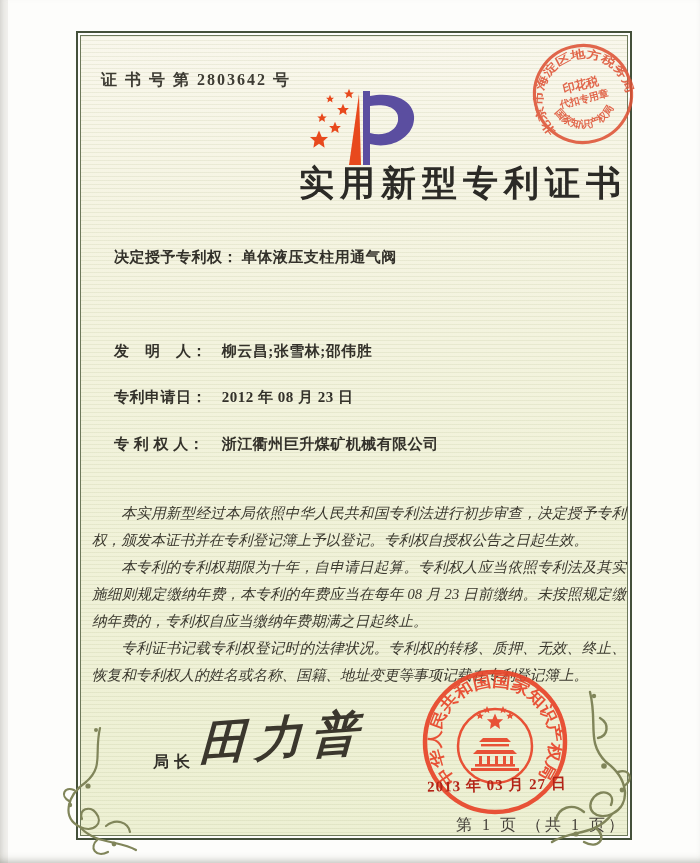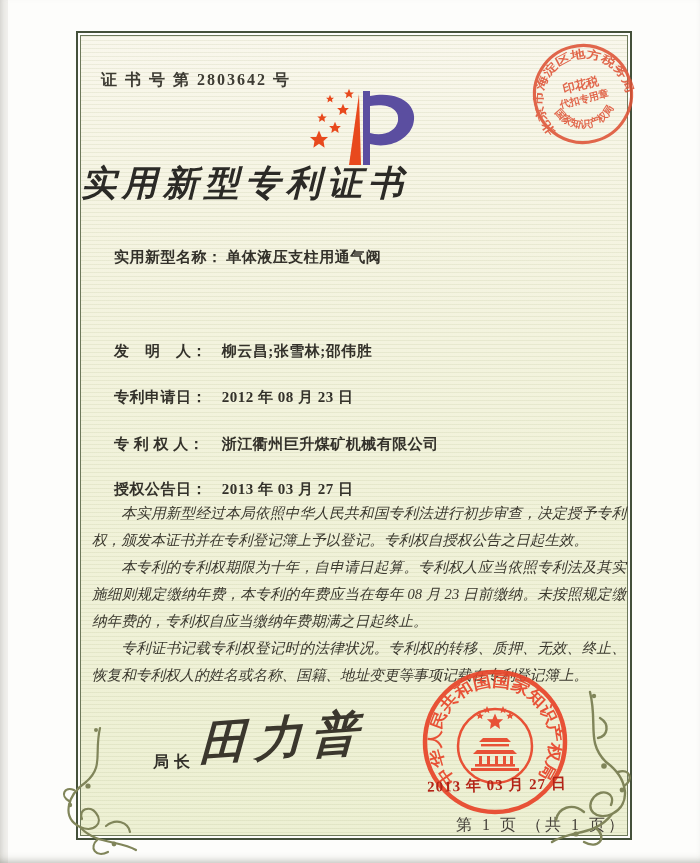--- a/index.html
+++ b/index.html
@@ -30,22 +30,22 @@
   .content{ position:absolute; inset:0; }
 
   
   .cert-no{
     position:absolute; left:20px; top:34px;
     font-size:16px; letter-spacing:2px; color:#3d3b33; font-weight:600;
   }
   .logo{ position:absolute; left:216px; top:52px; width:136px; height:80px; }
   .title{
     position:absolute; left:0; top:124px; width:100%;
-    text-align:left; font-size:35px; font-weight:bold;
-    letter-spacing:6px; color:#2b2a26;font-style:italic;
+    text-align:right; font-size:35px; font-weight:bold;
+    letter-spacing:6px; color:#2b2a26;
   }
 
   
   .row{ position:absolute; left:33px; font-size:15px; color:#33312a; white-space:nowrap; }
   .row .lbl{ display:inline-block; min-width:104px; font-weight:700; letter-spacing:.5px; }
   .row .val{ font-weight:600; letter-spacing:.5px; }
   .r1{ top:212px; } .r2{ top:258px;margin-top:48px; } .r3{ top:305px; }
   .r4{ top:352px; } .r5{ top:399px; } .r6{ top:444px; }
 
   
@@ -119,38 +119,34 @@
             <use href="#star" transform="translate(25,30) scale(0.50)"></use>
             <use href="#star" transform="translate(46,22) scale(0.62)"></use>
             <use href="#star" transform="translate(33,11) scale(0.42)"></use>
             <use href="#star" transform="translate(52,6) scale(0.52)"></use>
           </g>
         </svg>
 
         <div class="title">实用新型专利证书</div>
 
         <div class="row r1">
-          <span class="lbl">实用新型名称：</span>
+          <span class="lbl">决定授予专利权：</span>
           <span class="val">单体液压支柱用通气阀</span>
         </div>
         <div class="row r2">
           <span class="lbl">发　明　人：</span>
           <span class="val">柳云昌;张雪林;邵伟胜</span>
         </div>
         <div class="row r4">
           <span class="lbl">专利申请日：</span>
           <span class="val">2012 年 08 月 23 日</span>
         </div>
         <div class="row r5">
           <span class="lbl">专 利 权 人：</span>
           <span class="val">浙江衢州巨升煤矿机械有限公司</span>
-        </div>
-        <div class="row r6">
-          <span class="lbl">授权公告日：</span>
-          <span class="val">2013 年 03 月 27 日</span>
         </div>
 
         <div class="body-text">
           <p>本实用新型经过本局依照中华人民共和国专利法进行初步审查，决定授予专利权，颁发本证书并在专利登记簿上予以登记。专利权自授权公告之日起生效。</p>
           <p>本专利的专利权期限为十年，自申请日起算。专利权人应当依照专利法及其实施细则规定缴纳年费，本专利的年费应当在每年 08 月 23 日前缴纳。未按照规定缴纳年费的，专利权自应当缴纳年费期满之日起终止。</p>
           <p>专利证书记载专利权登记时的法律状况。专利权的转移、质押、无效、终止、恢复和专利权人的姓名或名称、国籍、地址变更等事项记载在专利登记簿上。</p>
         </div>
 
         <div class="director-label">局长</div>
         <div class="signature">田力普</div>

